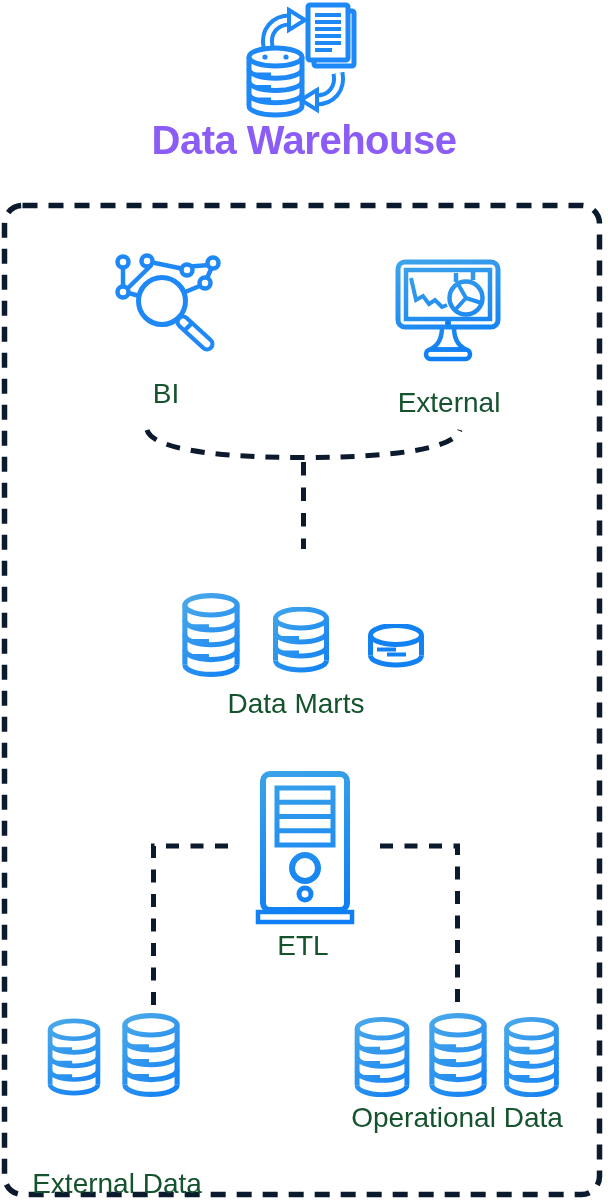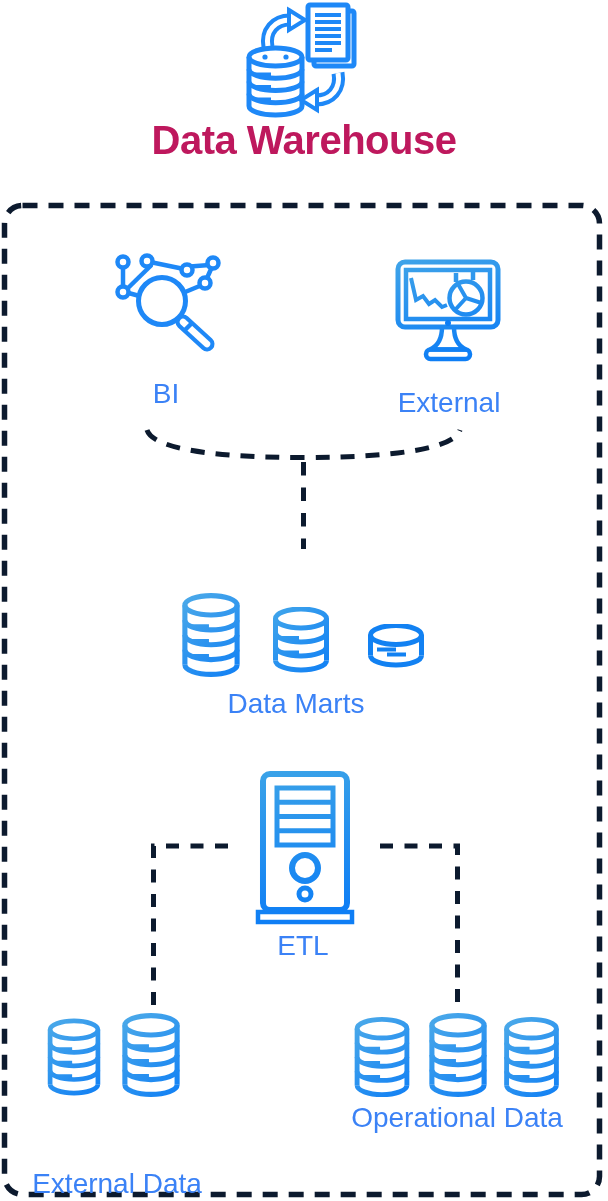--- a/index.html
+++ b/index.html
@@ -3,24 +3,24 @@
 <meta charset="utf-8">
 <style>
   html,body{margin:0;padding:0;}
   body{
     width:608px;height:1201px;position:relative;background:#ffffff;overflow:hidden;
     font-family:"Liberation Sans",sans-serif;
   }
   .abs{position:absolute;}
   .title{
     left:0;width:608px;top:118px;text-align:center;
-    font-size:40px;font-weight:800;color:#be185d;letter-spacing:-.5px;
+    font-size:40px;font-weight:800;color:#8b5cf6;letter-spacing:-.5px;
   }
   .node-label{
-    font-size:28px;font-weight:300;color:#3b82f6;white-space:nowrap;
+    font-size:28px;font-weight:300;color:#14532d;white-space:nowrap;
     transform:translateX(-50%);
   }
   svg{display:block;overflow:visible;}
 </style>
 </head>
 <body>
 
 <svg class="abs" style="left:0;top:0" width="608" height="1201" viewBox="0 0 608 1201">
   <g fill="none" stroke="#0c1a2e">
     <rect x="4.5" y="205.5" width="595" height="989" rx="18" stroke-width="5.5" stroke-dasharray="15 11"></rect>

